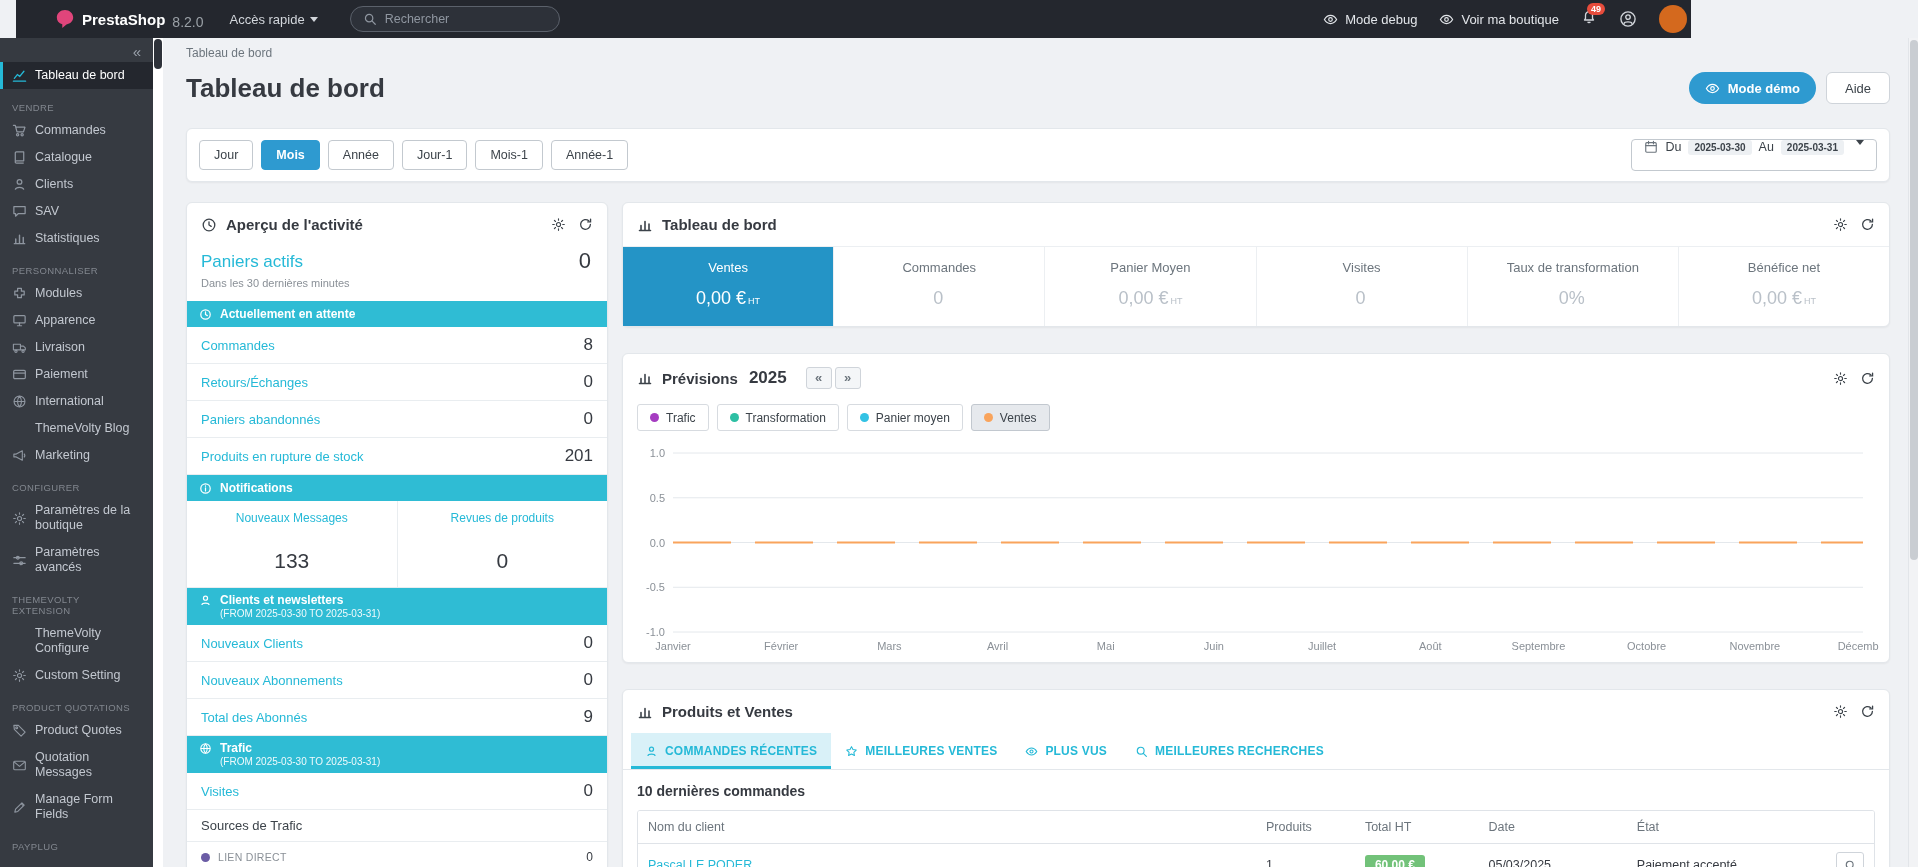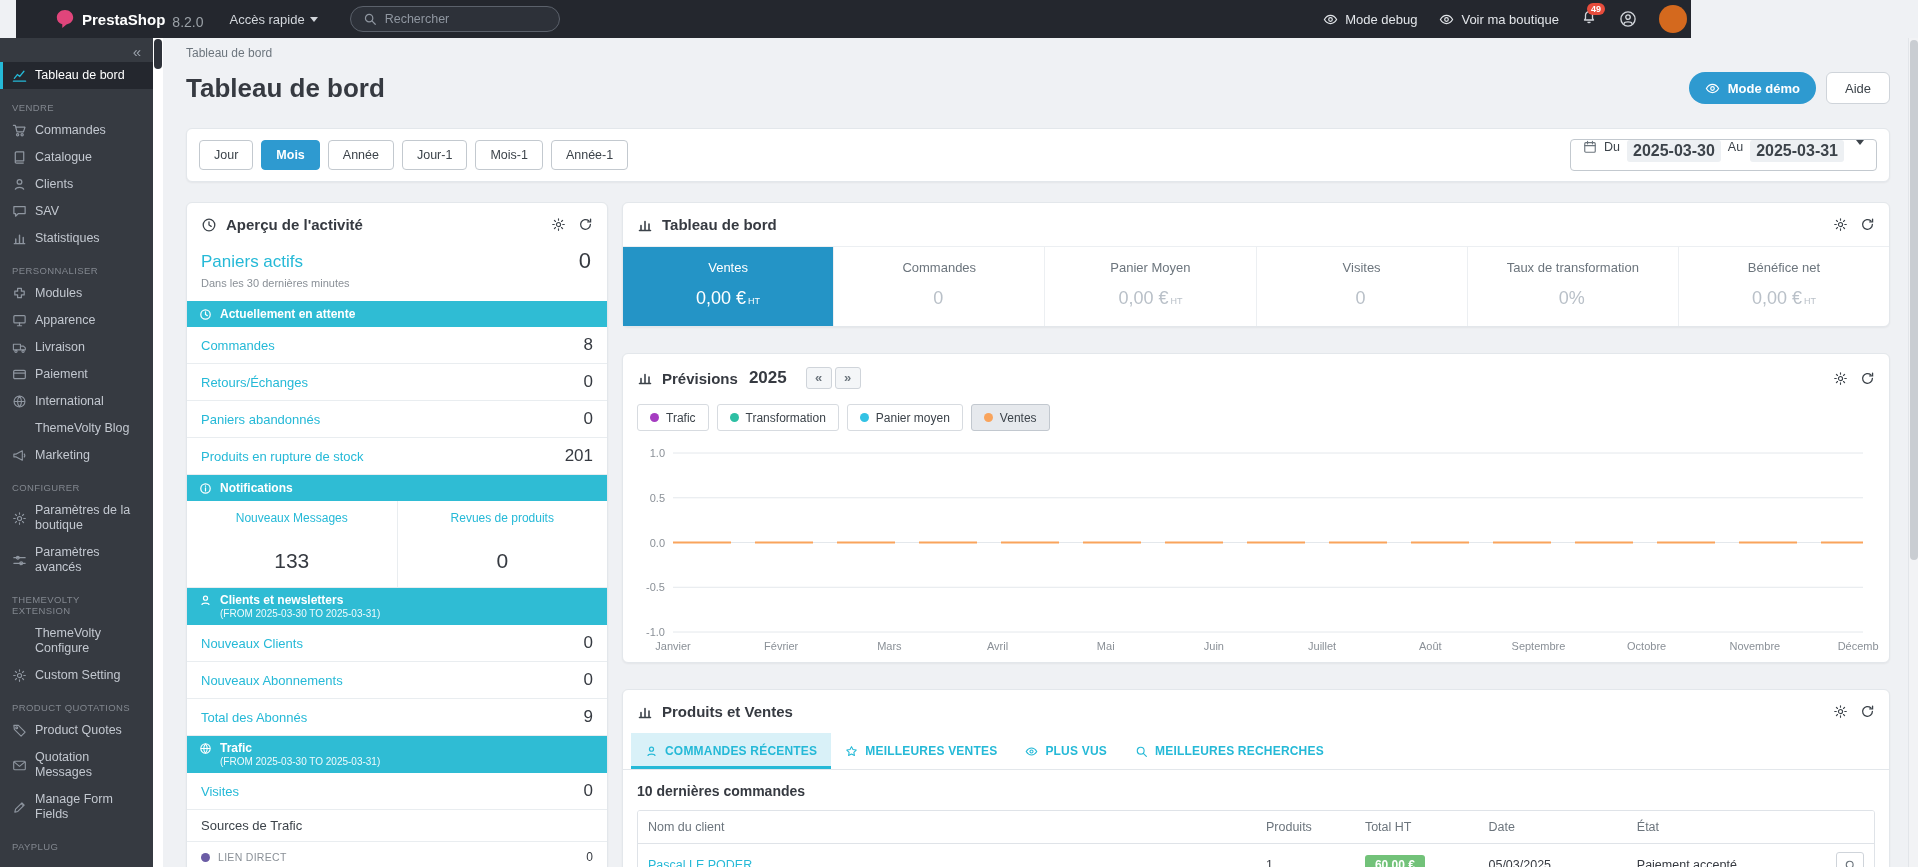--- a/index.html
+++ b/index.html
@@ -56,21 +56,21 @@
   .btn-help{display:flex;align-items:center;height:32px;padding:0 18px;border-radius:6px;background:#fff;
             border:1px solid #cfd4da;font-size:13px;color:#3c434a;cursor:pointer}
 
   .card{background:#fff;border:1px solid #e3e7eb;border-radius:6px;box-shadow:0 1px 2px rgba(0,0,0,.05)}
   .toolbar{margin-top:20px;height:54px;display:flex;align-items:center;gap:8px;padding:0 12px}
   .t-btn{height:30px;padding:0 14px;border:1px solid #c3c9cf;border-radius:4px;background:#fff;
          font-size:12.5px;color:#3c434a;display:flex;align-items:center;cursor:pointer}
   .t-btn.active{background:#2e9ad0;border-color:#2e9ad0;color:#fff;font-weight:bold}
   .daterange{margin-left:auto;height:32px;border:1px solid #c3c9cf;border-radius:4px;display:flex;
              align-items:flex-start;gap:7px;padding:0 12px;font-size:12.5px;color:#3c434a;cursor:pointer;background:#fff}
-  .daterange b{background:#edf0f3;padding:2px 6px;border-radius:3px;font-size:16px}
+  .daterange b{background:#edf0f3;padding:2px 6px;border-radius:3px;font-size:10px}
   .daterange .ic{color:#6c757d}
 
   .cols{display:flex;gap:14px;margin-top:20px;align-items:flex-start}
   .col-left{flex:0 0 422px;width:422px}
   .col-right{flex:1;min-width:0}
 
   .panel-head{display:flex;align-items:center;gap:9px;padding:13px 14px;font-size:15px;font-weight:bold;color:#363a41}
   .panel-head .ic{color:#3c434a}
   .panel-tools{margin-left:auto;display:flex;gap:12px;color:#9aa0a6}
   .panel-tools .ic{cursor:pointer}

